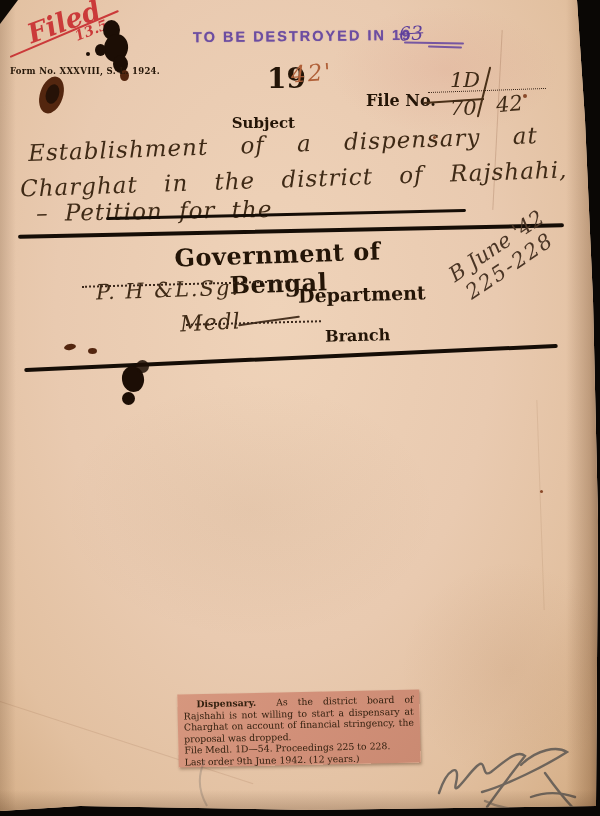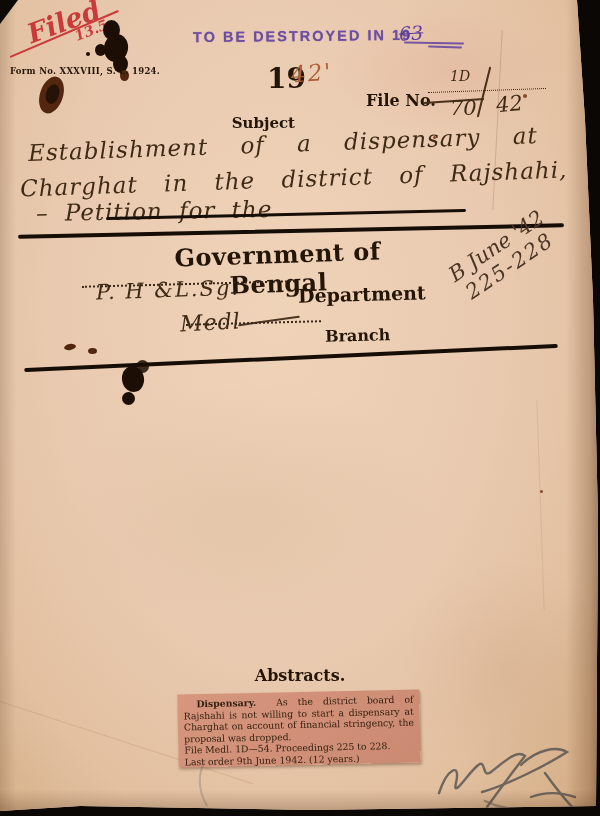--- a/index.html
+++ b/index.html
@@ -79,21 +79,21 @@
   <div class="abs stamp" style="left:193px;top:28px;transform:rotate(-.6deg);">TO BE DESTROYED IN 19</div>
   <div class="abs purple-hand" style="left:399px;top:22px;font-size:19px;text-decoration:line-through;transform:rotate(-4deg);">63</div>
   <div class="stampline" style="left:404px;top:42px;width:60px;transform:rotate(1deg);"></div>
   <div class="stampline" style="left:428px;top:46px;width:34px;transform:rotate(2deg);height:1.5px;"></div>
 
   <div class="abs printed" style="left:243px;top:62px;font-size:28px;font-weight:bold;margin-left:24px;">19</div>
   <div class="abs hand" style="left:291px;top:60px;font-size:23px;color:#b06038;transform:rotate(-4deg);letter-spacing:2px;">42'</div>
 
   <div class="abs printed" style="left:366px;top:91px;font-size:16px;font-weight:bold;">File No.</div>
   <div class="dotted" style="left:428px;top:90px;width:118px;transform:rotate(-2deg);border-bottom-width:1px;"></div>
-  <div class="abs hand" style="left:450px;top:68px;font-size:14px;">1D</div>
+  <div class="abs hand" style="left:450px;top:68px;font-size:21px;">1D</div>
   <div class="abs" style="left:424px;top:100px;width:60px;height:2px;background:#4a3018;transform:rotate(-4deg);"></div>
   <div class="abs" style="left:483px;top:66px;width:2px;height:52px;background:#4a3018;transform:rotate(14deg);border-radius:2px;"></div>
   <div class="abs hand" style="left:450px;top:96px;font-size:21px;">70</div>
   <div class="abs hand" style="left:496px;top:92px;font-size:21px;transform:rotate(-5deg);">42</div>
 
   <div class="abs printed" style="left:215px;top:114px;width:80px;text-align:right;font-size:15px;font-weight:bold;">Subject</div>
   <div class="abs hand" style="left:28px;top:131px;font-size:23px;word-spacing:24px;letter-spacing:1px;transform:rotate(-2deg);white-space:nowrap;">Establishment of a dispensary at</div>
   <div class="abs hand" style="left:20px;top:166px;font-size:23px;word-spacing:18px;letter-spacing:1px;transform:rotate(-2deg);white-space:nowrap;">Charghat in the district of Rajshahi,</div>
   <div class="abs hand" style="left:36px;top:198px;font-size:23px;word-spacing:8px;letter-spacing:1px;transform:rotate(-1deg);white-space:nowrap;">– Petition for the</div>
 
@@ -120,21 +120,20 @@
 
   <div class="blot" style="left:122px;top:366px;width:22px;height:26px;transform:rotate(-10deg);"></div>
   <div class="blot" style="left:136px;top:360px;width:13px;height:13px;opacity:.85;"></div>
   <div class="blot" style="left:122px;top:392px;width:13px;height:13px;"></div>
   <div class="blot brown" style="left:64px;top:344px;width:12px;height:6px;transform:rotate(-10deg);"></div>
   <div class="blot brown" style="left:88px;top:348px;width:9px;height:6px;"></div>
   <div class="speck" style="left:523px;top:94px;width:4px;height:4px;"></div>
   <div class="speck" style="left:433px;top:136px;width:3px;height:3px;"></div>
   <div class="speck" style="left:540px;top:490px;width:3px;height:3px;"></div>
 
-  <div class="abs printed" style="left:235px;top:666px;width:130px;text-align:center;font-size:16px;font-weight:bold;">Abstracts.</div>
 
   <div id="slip">
     <p><span class="b">Dispensary.</span>&nbsp; <span>As the district board of Rajshahi is not willing to start a dispensary at Charghat on account of financial stringency, the proposal was dropped.</span></p>
     <p class="fileline">File Medl. 1D—54.  Proceedings 225 to 228.</p>
     <p class="fileline">Last order 9th June 1942.  (12 years.)</p>
   </div>
 
   <div class="abs" style="left:425px;top:735px;opacity:.75;">
     <svg width="170" height="81" viewBox="0 0 170 81" fill="none" stroke="#4a4a4a" stroke-width="2.4" stroke-linecap="round">
       <path d="M14,58 C22,34 36,26 31,48 C27,64 42,40 52,31 C62,22 56,44 66,37 C79,27 92,14 100,21 C90,34 72,58 62,72"></path>

